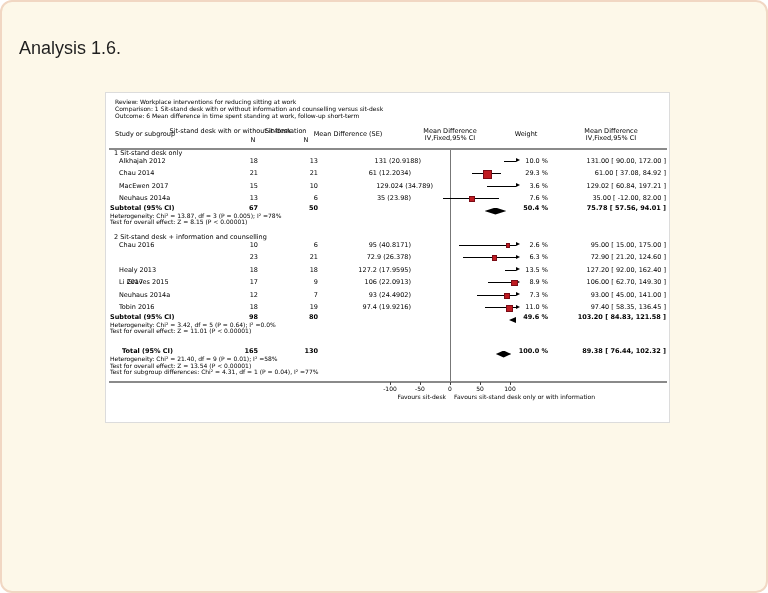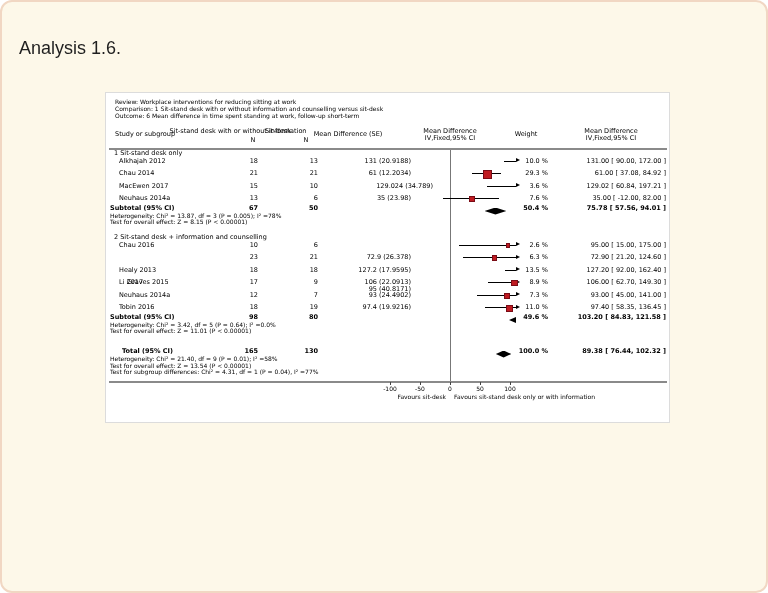--- a/index.html
+++ b/index.html
@@ -46,21 +46,21 @@
         <div class="f c" style="left: 270px; top: 38px; width: 300px;">Weight</div>
         <div class="f c" style="left: 355px; top: 35px; width: 300px;">Mean Difference</div>
         <div class="f c" style="left: 355px; top: 42px; width: 300px;">IV,Fixed,95% CI</div>
         <div class="hr" style="left: 3px; top: 55px; width: 558px; height: 2px;"></div>
         <div class="vln" style="left: 344px; top: 57px; height: 231px;"></div>
         <div class="hr" style="left: 3px; top: 288px; width: 558px; height: 1.5px;"></div>
         <div class="f" style="left: 8px; top: 57px;">1 Sit-stand desk only</div>
         <div class="f" style="left: 13px; top: 64.5px;">Alkhajah 2012</div>
         <div class="f r" style="left: 112px; top: 64.5px; width: 40px;">18</div>
         <div class="f r" style="left: 172px; top: 64.5px; width: 40px;">13</div>
-        <div class="f r" style="left: 210px; top: 64.5px; width: 95px;">131 (20.9188)</div>
+        <div class="f r" style="left: 210px; top: 64.5px; width: 95px; padding-left: 10px;">131 (20.9188)</div>
         <div class="f r" style="left: 394px; top: 64.5px; width: 48px;">10.0 %</div>
         <div class="f r" style="left: 432px; top: 64.5px; width: 128px;">131.00 [ 90.00, 172.00 ]</div>
         <div class="ln" style="left: 398px; top: 67.5px; width: 12px;"></div>
         <div class="ar right" style="left: 410px; top: 65px;"></div>
         <div class="f" style="left: 13px; top: 77px;">Chau 2014</div>
         <div class="f r" style="left: 112px; top: 77px; width: 40px;">21</div>
         <div class="f r" style="left: 172px; top: 77px; width: 40px;">21</div>
         <div class="f r" style="left: 210px; top: 77px; width: 95px;">61 (12.2034)</div>
         <div class="f r" style="left: 394px; top: 77px; width: 48px;">29.3 %</div>
         <div class="f r" style="left: 432px; top: 77px; width: 128px;">61.00 [ 37.08, 84.92 ]</div>
@@ -87,21 +87,21 @@
         <div class="f r b" style="left: 172px; top: 112px; width: 40px;">50</div>
         <div class="f r b" style="left: 394px; top: 112px; width: 48px;">50.4 %</div>
         <div class="f r b" style="left: 432px; top: 112px; width: 128px;">75.78 [ 57.56, 94.01 ]</div>
         <div class="dm" style="left: 378.536px; top: 114.5px; width: 21.87px; height: 7px;"></div>
         <div class="f s" style="left: 4px; top: 119.5px;">Heterogeneity: Chi² = 13.87, df = 3 (P = 0.005); I² =78%</div>
         <div class="f s" style="left: 4px; top: 126px;">Test for overall effect: Z = 8.15 (P &lt; 0.00001)</div>
         <div class="f" style="left: 8px; top: 141px;">2 Sit-stand desk + information and counselling</div>
         <div class="f" style="left: 13px; top: 148.5px;">Chau 2016</div>
         <div class="f r" style="left: 112px; top: 148.5px; width: 40px;">10</div>
         <div class="f r" style="left: 172px; top: 148.5px; width: 40px;">6</div>
-        <div class="f r" style="left: 210px; top: 148.5px; width: 95px; margin-top: 44px;">95 (40.8171)</div>
+        <div class="f r" style="left: 210px; top: 148.5px; width: 95px;">95 (40.8171)</div>
         <div class="f r" style="left: 394px; top: 148.5px; width: 48px;">2.6 %</div>
         <div class="f r" style="left: 432px; top: 148.5px; width: 128px;">95.00 [ 15.00, 175.00 ]</div>
         <div class="ln" style="left: 353px; top: 151.5px; width: 57px;"></div>
         <div class="ar right" style="left: 410px; top: 149px;"></div>
         <div class="sq" style="left: 399.75px; top: 150.25px; width: 2.5px; height: 2.5px; background: rgb(191, 27, 33); border: 0.5px solid rgb(122, 12, 22);"></div>
         <div class="f" style="left: 21px; top: 161px; margin-top: 25px;">Graves 2015</div>
         <div class="f r" style="left: 112px; top: 161px; width: 40px;">23</div>
         <div class="f r" style="left: 172px; top: 161px; width: 40px;">21</div>
         <div class="f r" style="left: 210px; top: 161px; width: 95px;">72.9 (26.378)</div>
         <div class="f r" style="left: 394px; top: 161px; width: 48px;">6.3 %</div>

